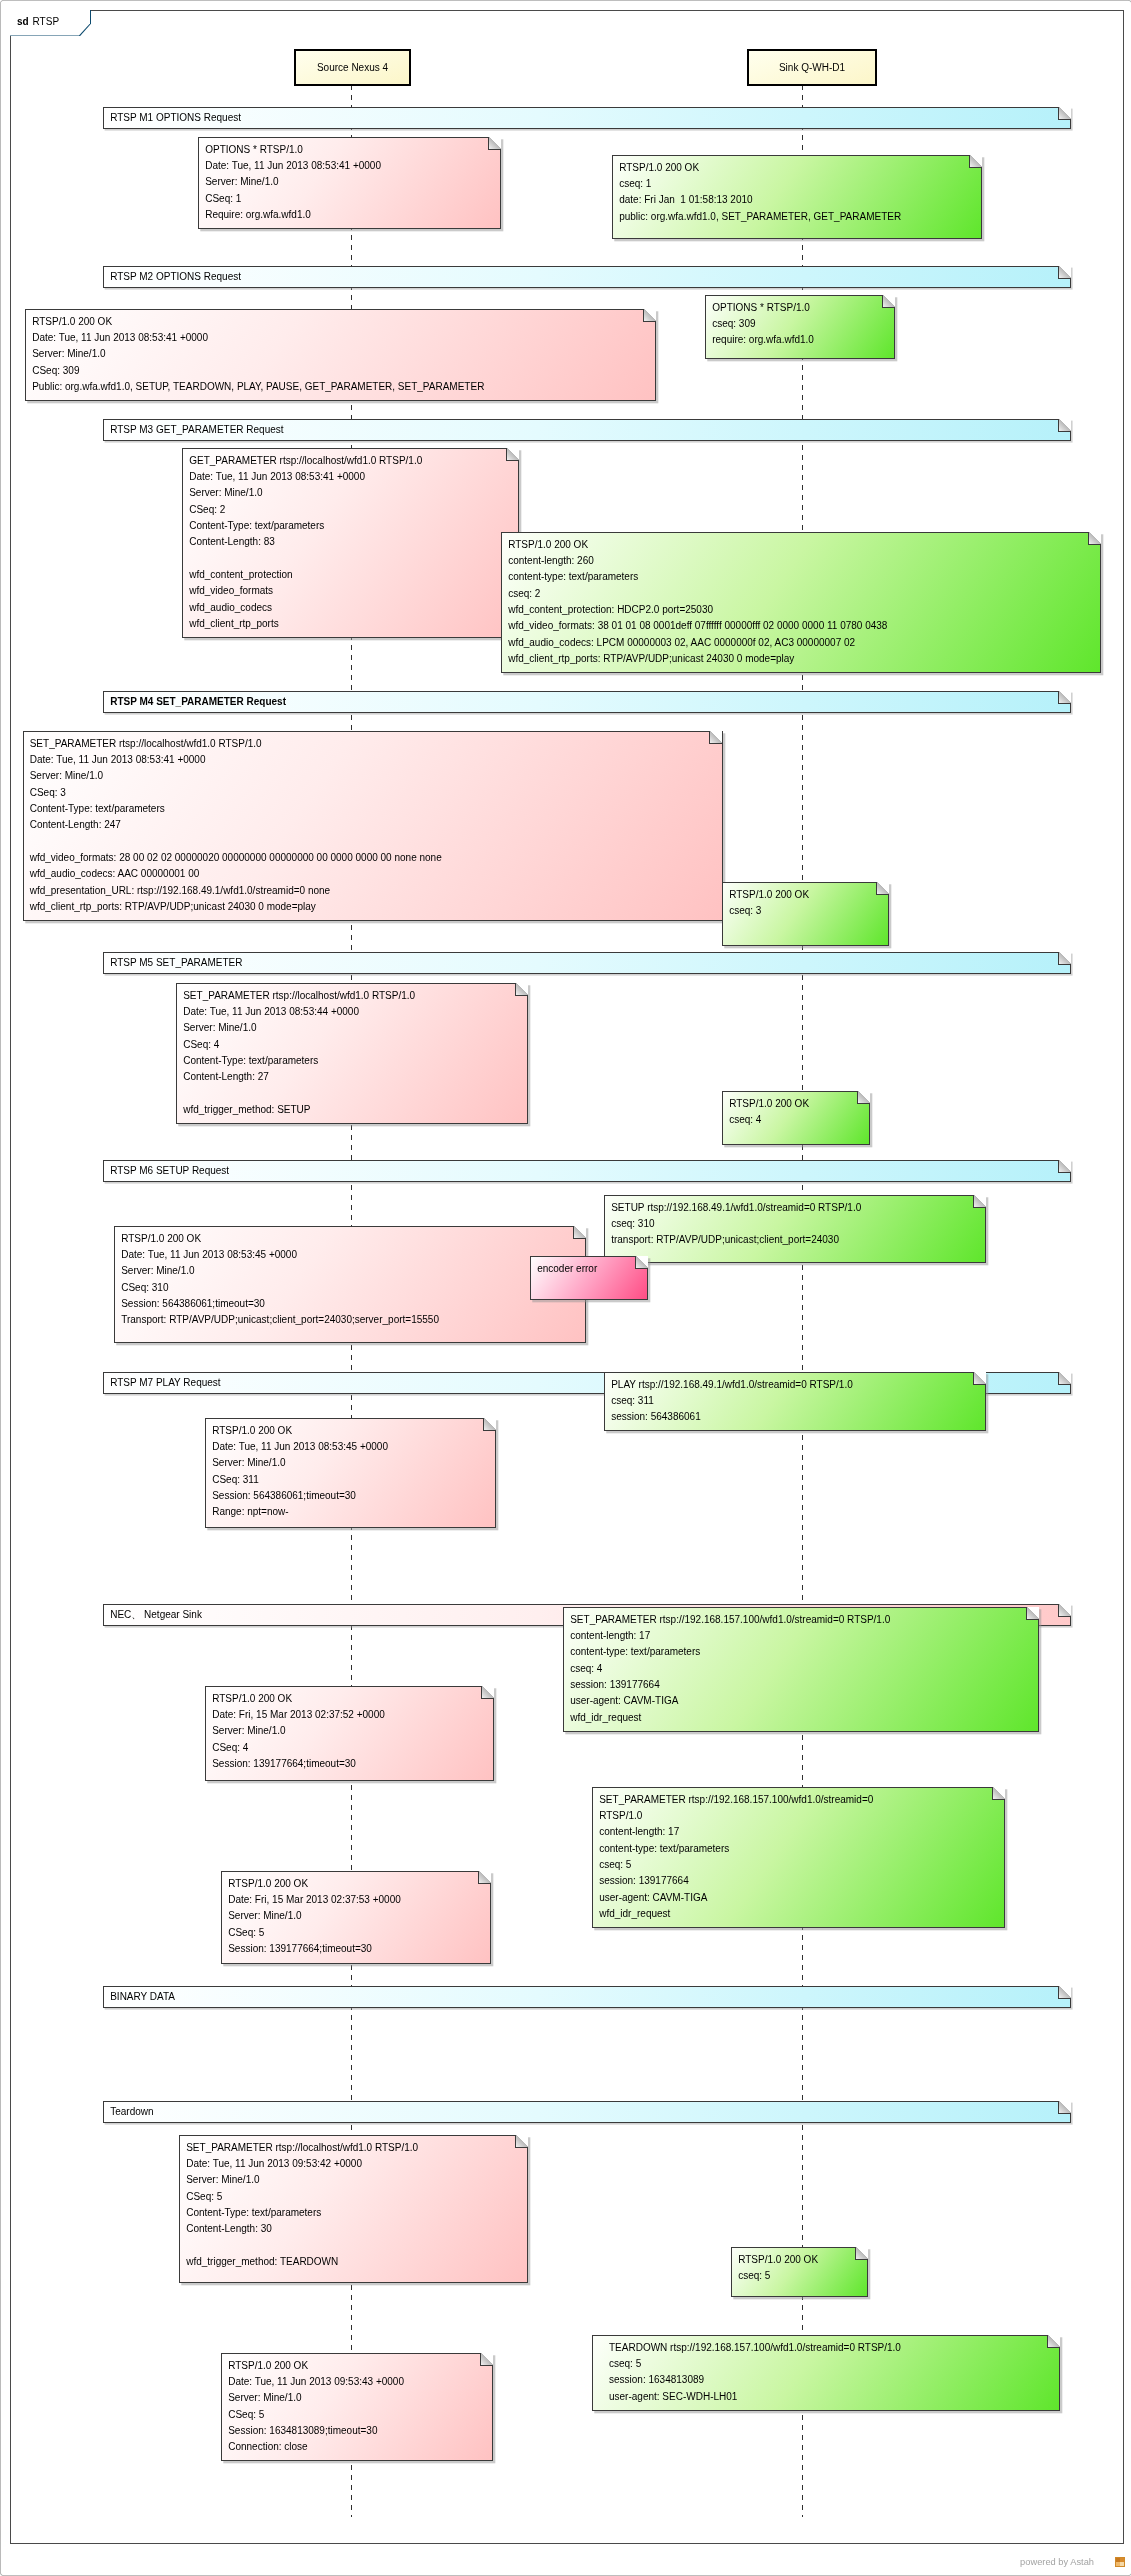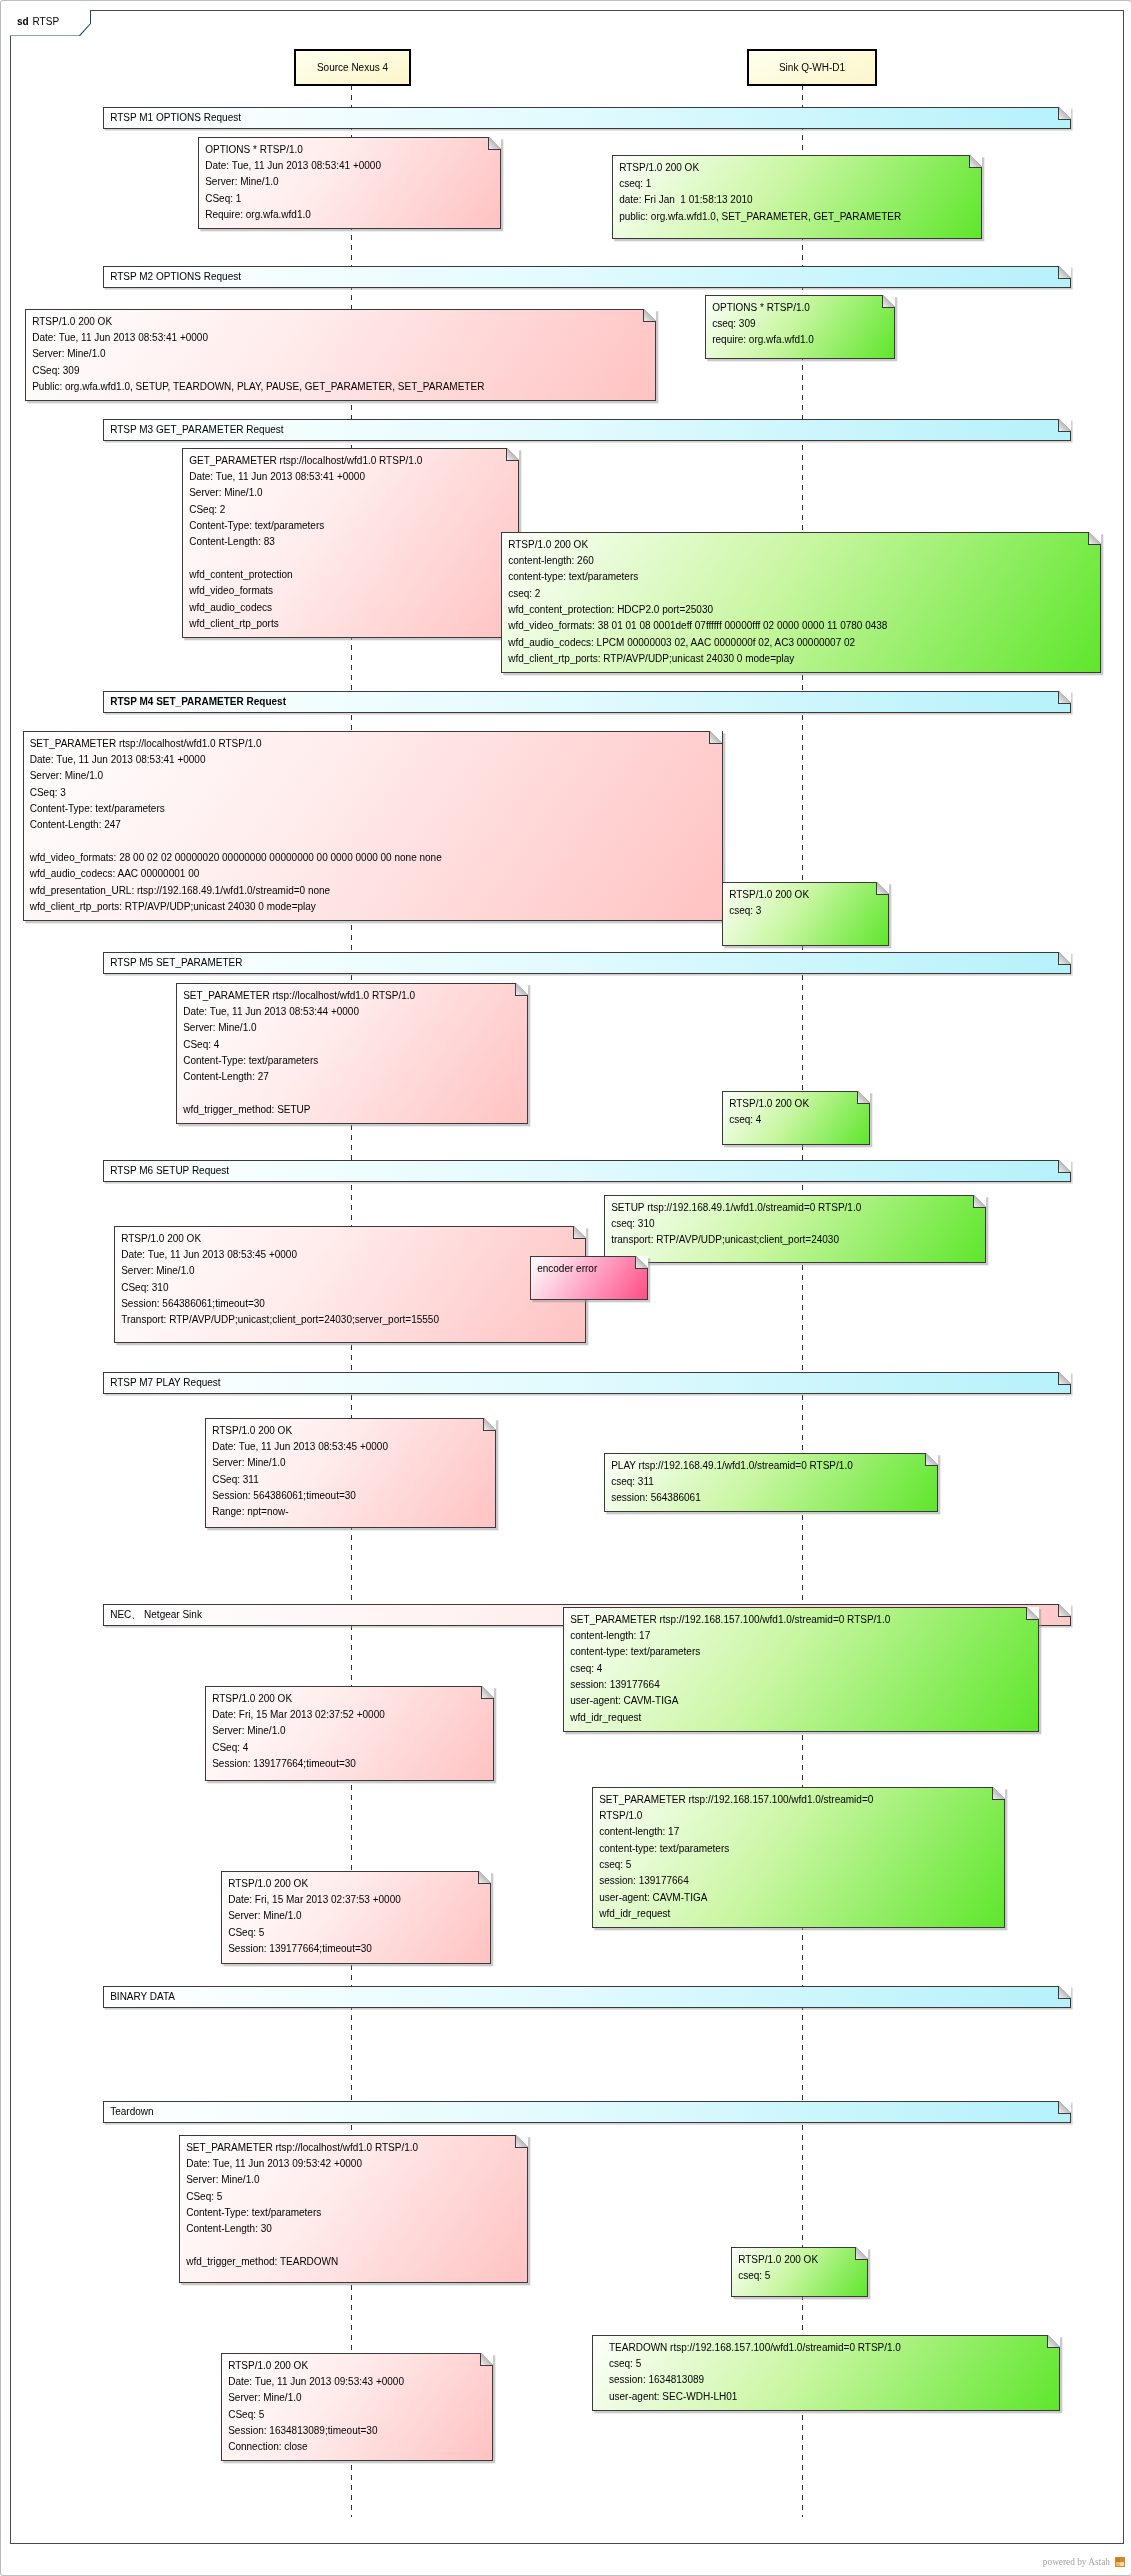--- a/index.html
+++ b/index.html
@@ -49,22 +49,22 @@
   .note.pink  { background:linear-gradient(125deg,#ffffff 0%,#ffecec 40%,#ffc2c2 100%); }
   .note.green { background:linear-gradient(125deg,#fdfffb 0%,#c9f6a2 45%,#5fe62c 100%); }
   .note.error { background:linear-gradient(125deg,#ffffff 0%,#ff9dc0 55%,#ff4d85 100%); }
   .note-line { display:block; min-height:16.3px; }
   .fold {
     position:absolute; top:-0.8px; right:-0.8px; width:13.2px; height:13.2px;
     background:linear-gradient(to bottom left,#ffffff 0%,#ffffff 49%,#b9b9b9 50%,#f2f2f2 100%);
     border-left:0.8px solid #3a3a3a; border-bottom:0.8px solid #3a3a3a;
   }
   .watermark {
-    position:absolute; right:7px; top:2557px; display:flex; align-items:center; gap:5px;
-    font-size:9.3px; color:#a3a3a3;font-family:Liberation Serif, serif;
+    position:absolute; right:7px; top:2557px; display:flex; align-items:center; gap:21px;
+    font-size:9.3px; color:#a3a3a3;
   }
   .watermark-icon {
     width:10px; height:10px; border:0.8px solid #cf8a2a;
     background:conic-gradient(#d98b2b 0 25%, #f5d9a8 0 50%, #f0b96a 0 75%, #c97a1f 0);
   }
 </style>
 </head>
 <body>
 
 <div class="canvas">
@@ -93,21 +93,21 @@
       <div class="note pink" style="left: 25px; top: 309px; width: 631px;"><span class="note-line">RTSP/1.0 200 OK</span><span class="note-line">Date: Tue, 11 Jun 2013 08:53:41 +0000</span><span class="note-line">Server: Mine/1.0</span><span class="note-line">CSeq: 309</span><span class="note-line">Public: org.wfa.wfd1.0, SETUP, TEARDOWN, PLAY, PAUSE, GET_PARAMETER, SET_PARAMETER</span><div class="fold"></div></div>
       <div class="note pink" style="left: 182px; top: 448px; width: 337px;"><span class="note-line">GET_PARAMETER rtsp://localhost/wfd1.0 RTSP/1.0</span><span class="note-line">Date: Tue, 11 Jun 2013 08:53:41 +0000</span><span class="note-line">Server: Mine/1.0</span><span class="note-line">CSeq: 2</span><span class="note-line">Content-Type: text/parameters</span><span class="note-line">Content-Length: 83</span><span class="note-line"></span><span class="note-line">wfd_content_protection</span><span class="note-line">wfd_video_formats</span><span class="note-line">wfd_audio_codecs</span><span class="note-line">wfd_client_rtp_ports</span><div class="fold"></div></div>
       <div class="note green" style="left: 501px; top: 532px; width: 600px;"><span class="note-line">RTSP/1.0 200 OK</span><span class="note-line">content-length: 260</span><span class="note-line">content-type: text/parameters</span><span class="note-line">cseq: 2</span><span class="note-line">wfd_content_protection: HDCP2.0 port=25030</span><span class="note-line">wfd_video_formats: 38 01 01 08 0001deff 07ffffff 00000fff 02 0000 0000 11 0780 0438</span><span class="note-line">wfd_audio_codecs: LPCM 00000003 02, AAC 0000000f 02, AC3 00000007 02</span><span class="note-line">wfd_client_rtp_ports: RTP/AVP/UDP;unicast 24030 0 mode=play</span><div class="fold"></div></div>
       <div class="note pink" style="left: 22.5px; top: 731px; width: 700px;"><span class="note-line">SET_PARAMETER rtsp://localhost/wfd1.0 RTSP/1.0</span><span class="note-line">Date: Tue, 11 Jun 2013 08:53:41 +0000</span><span class="note-line">Server: Mine/1.0</span><span class="note-line">CSeq: 3</span><span class="note-line">Content-Type: text/parameters</span><span class="note-line">Content-Length: 247</span><span class="note-line"></span><span class="note-line">wfd_video_formats: 28 00 02 02 00000020 00000000 00000000 00 0000 0000 00 none none</span><span class="note-line">wfd_audio_codecs: AAC 00000001 00</span><span class="note-line">wfd_presentation_URL: rtsp://192.168.49.1/wfd1.0/streamid=0 none</span><span class="note-line">wfd_client_rtp_ports: RTP/AVP/UDP;unicast 24030 0 mode=play</span><div class="fold"></div></div>
       <div class="note green" style="left: 722px; top: 882px; width: 167px; min-height: 64px;"><span class="note-line">RTSP/1.0 200 OK</span><span class="note-line">cseq: 3</span><div class="fold"></div></div>
       <div class="note pink" style="left: 176px; top: 983px; width: 352px;"><span class="note-line">SET_PARAMETER rtsp://localhost/wfd1.0 RTSP/1.0</span><span class="note-line">Date: Tue, 11 Jun 2013 08:53:44 +0000</span><span class="note-line">Server: Mine/1.0</span><span class="note-line">CSeq: 4</span><span class="note-line">Content-Type: text/parameters</span><span class="note-line">Content-Length: 27</span><span class="note-line"></span><span class="note-line">wfd_trigger_method: SETUP</span><div class="fold"></div></div>
       <div class="note green" style="left: 722px; top: 1091px; width: 148px; min-height: 54px;"><span class="note-line">RTSP/1.0 200 OK</span><span class="note-line">cseq: 4</span><div class="fold"></div></div>
       <div class="note green" style="left: 604px; top: 1195px; width: 382px; min-height: 68px;"><span class="note-line">SETUP rtsp://192.168.49.1/wfd1.0/streamid=0 RTSP/1.0</span><span class="note-line">cseq: 310</span><span class="note-line">transport: RTP/AVP/UDP;unicast;client_port=24030</span><div class="fold"></div></div>
       <div class="note pink" style="left: 114px; top: 1226px; width: 472px; min-height: 117px;"><span class="note-line">RTSP/1.0 200 OK</span><span class="note-line">Date: Tue, 11 Jun 2013 08:53:45 +0000</span><span class="note-line">Server: Mine/1.0</span><span class="note-line">CSeq: 310</span><span class="note-line">Session: 564386061;timeout=30</span><span class="note-line">Transport: RTP/AVP/UDP;unicast;client_port=24030;server_port=15550</span><div class="fold"></div></div>
       <div class="note error" style="left: 530px; top: 1256px; width: 118px; min-height: 44px;"><span class="note-line">encoder error</span><div class="fold"></div></div>
-      <div class="note green" style="left: 604px; top: 1453px; width: 334px;"><span class="note-line">PLAY rtsp://192.168.49.1/wfd1.0/streamid=0 RTSP/1.0</span><span class="note-line">cseq: 311</span><span class="note-line">session: 564386061</span><div class="fold"></div></div>
+      <div class="note green" style="left: 604px; top: 1372px; width: 382px;"><span class="note-line">PLAY rtsp://192.168.49.1/wfd1.0/streamid=0 RTSP/1.0</span><span class="note-line">cseq: 311</span><span class="note-line">session: 564386061</span><div class="fold"></div></div>
       <div class="note pink" style="left: 205px; top: 1418px; width: 291px; min-height: 110px;"><span class="note-line">RTSP/1.0 200 OK</span><span class="note-line">Date: Tue, 11 Jun 2013 08:53:45 +0000</span><span class="note-line">Server: Mine/1.0</span><span class="note-line">CSeq: 311</span><span class="note-line">Session: 564386061;timeout=30</span><span class="note-line">Range: npt=now-</span><div class="fold"></div></div>
       <div class="note green" style="left: 563px; top: 1607px; width: 476px; min-height: 124px;"><span class="note-line">SET_PARAMETER rtsp://192.168.157.100/wfd1.0/streamid=0 RTSP/1.0</span><span class="note-line">content-length: 17</span><span class="note-line">content-type: text/parameters</span><span class="note-line">cseq: 4</span><span class="note-line">session: 139177664</span><span class="note-line">user-agent: CAVM-TIGA</span><span class="note-line">wfd_idr_request</span><div class="fold"></div></div>
       <div class="note pink" style="left: 205px; top: 1686px; width: 289px; min-height: 95px;"><span class="note-line">RTSP/1.0 200 OK</span><span class="note-line">Date: Fri, 15 Mar 2013 02:37:52 +0000</span><span class="note-line">Server: Mine/1.0</span><span class="note-line">CSeq: 4</span><span class="note-line">Session: 139177664;timeout=30</span><div class="fold"></div></div>
       <div class="note green" style="left: 592px; top: 1787px; width: 413px;"><span class="note-line">SET_PARAMETER rtsp://192.168.157.100/wfd1.0/streamid=0</span><span class="note-line">RTSP/1.0</span><span class="note-line">content-length: 17</span><span class="note-line">content-type: text/parameters</span><span class="note-line">cseq: 5</span><span class="note-line">session: 139177664</span><span class="note-line">user-agent: CAVM-TIGA</span><span class="note-line">wfd_idr_request</span><div class="fold"></div></div>
       <div class="note pink" style="left: 221px; top: 1871px; width: 270px; min-height: 93px;"><span class="note-line">RTSP/1.0 200 OK</span><span class="note-line">Date: Fri, 15 Mar 2013 02:37:53 +0000</span><span class="note-line">Server: Mine/1.0</span><span class="note-line">CSeq: 5</span><span class="note-line">Session: 139177664;timeout=30</span><div class="fold"></div></div>
       <div class="note pink" style="left: 179px; top: 2135px; width: 349px; min-height: 148px;"><span class="note-line">SET_PARAMETER rtsp://localhost/wfd1.0 RTSP/1.0</span><span class="note-line">Date: Tue, 11 Jun 2013 09:53:42 +0000</span><span class="note-line">Server: Mine/1.0</span><span class="note-line">CSeq: 5</span><span class="note-line">Content-Type: text/parameters</span><span class="note-line">Content-Length: 30</span><span class="note-line"></span><span class="note-line">wfd_trigger_method: TEARDOWN</span><div class="fold"></div></div>
       <div class="note green" style="left: 731px; top: 2247px; width: 137px; min-height: 50px;"><span class="note-line">RTSP/1.0 200 OK</span><span class="note-line">cseq: 5</span><div class="fold"></div></div>
       <div class="note green" style="left: 592px; top: 2335px; width: 468px; min-height: 73px; padding-left: 16px;"><span class="note-line">TEARDOWN rtsp://192.168.157.100/wfd1.0/streamid=0 RTSP/1.0</span><span class="note-line">cseq: 5</span><span class="note-line">session: 1634813089</span><span class="note-line">user-agent: SEC-WDH-LH01</span><div class="fold"></div></div>
       <div class="note pink" style="left: 221px; top: 2353px; width: 272px;"><span class="note-line">RTSP/1.0 200 OK</span><span class="note-line">Date: Tue, 11 Jun 2013 09:53:43 +0000</span><span class="note-line">Server: Mine/1.0</span><span class="note-line">CSeq: 5</span><span class="note-line">Session: 1634813089;timeout=30</span><span class="note-line">Connection: close</span><div class="fold"></div></div>
     </div>

